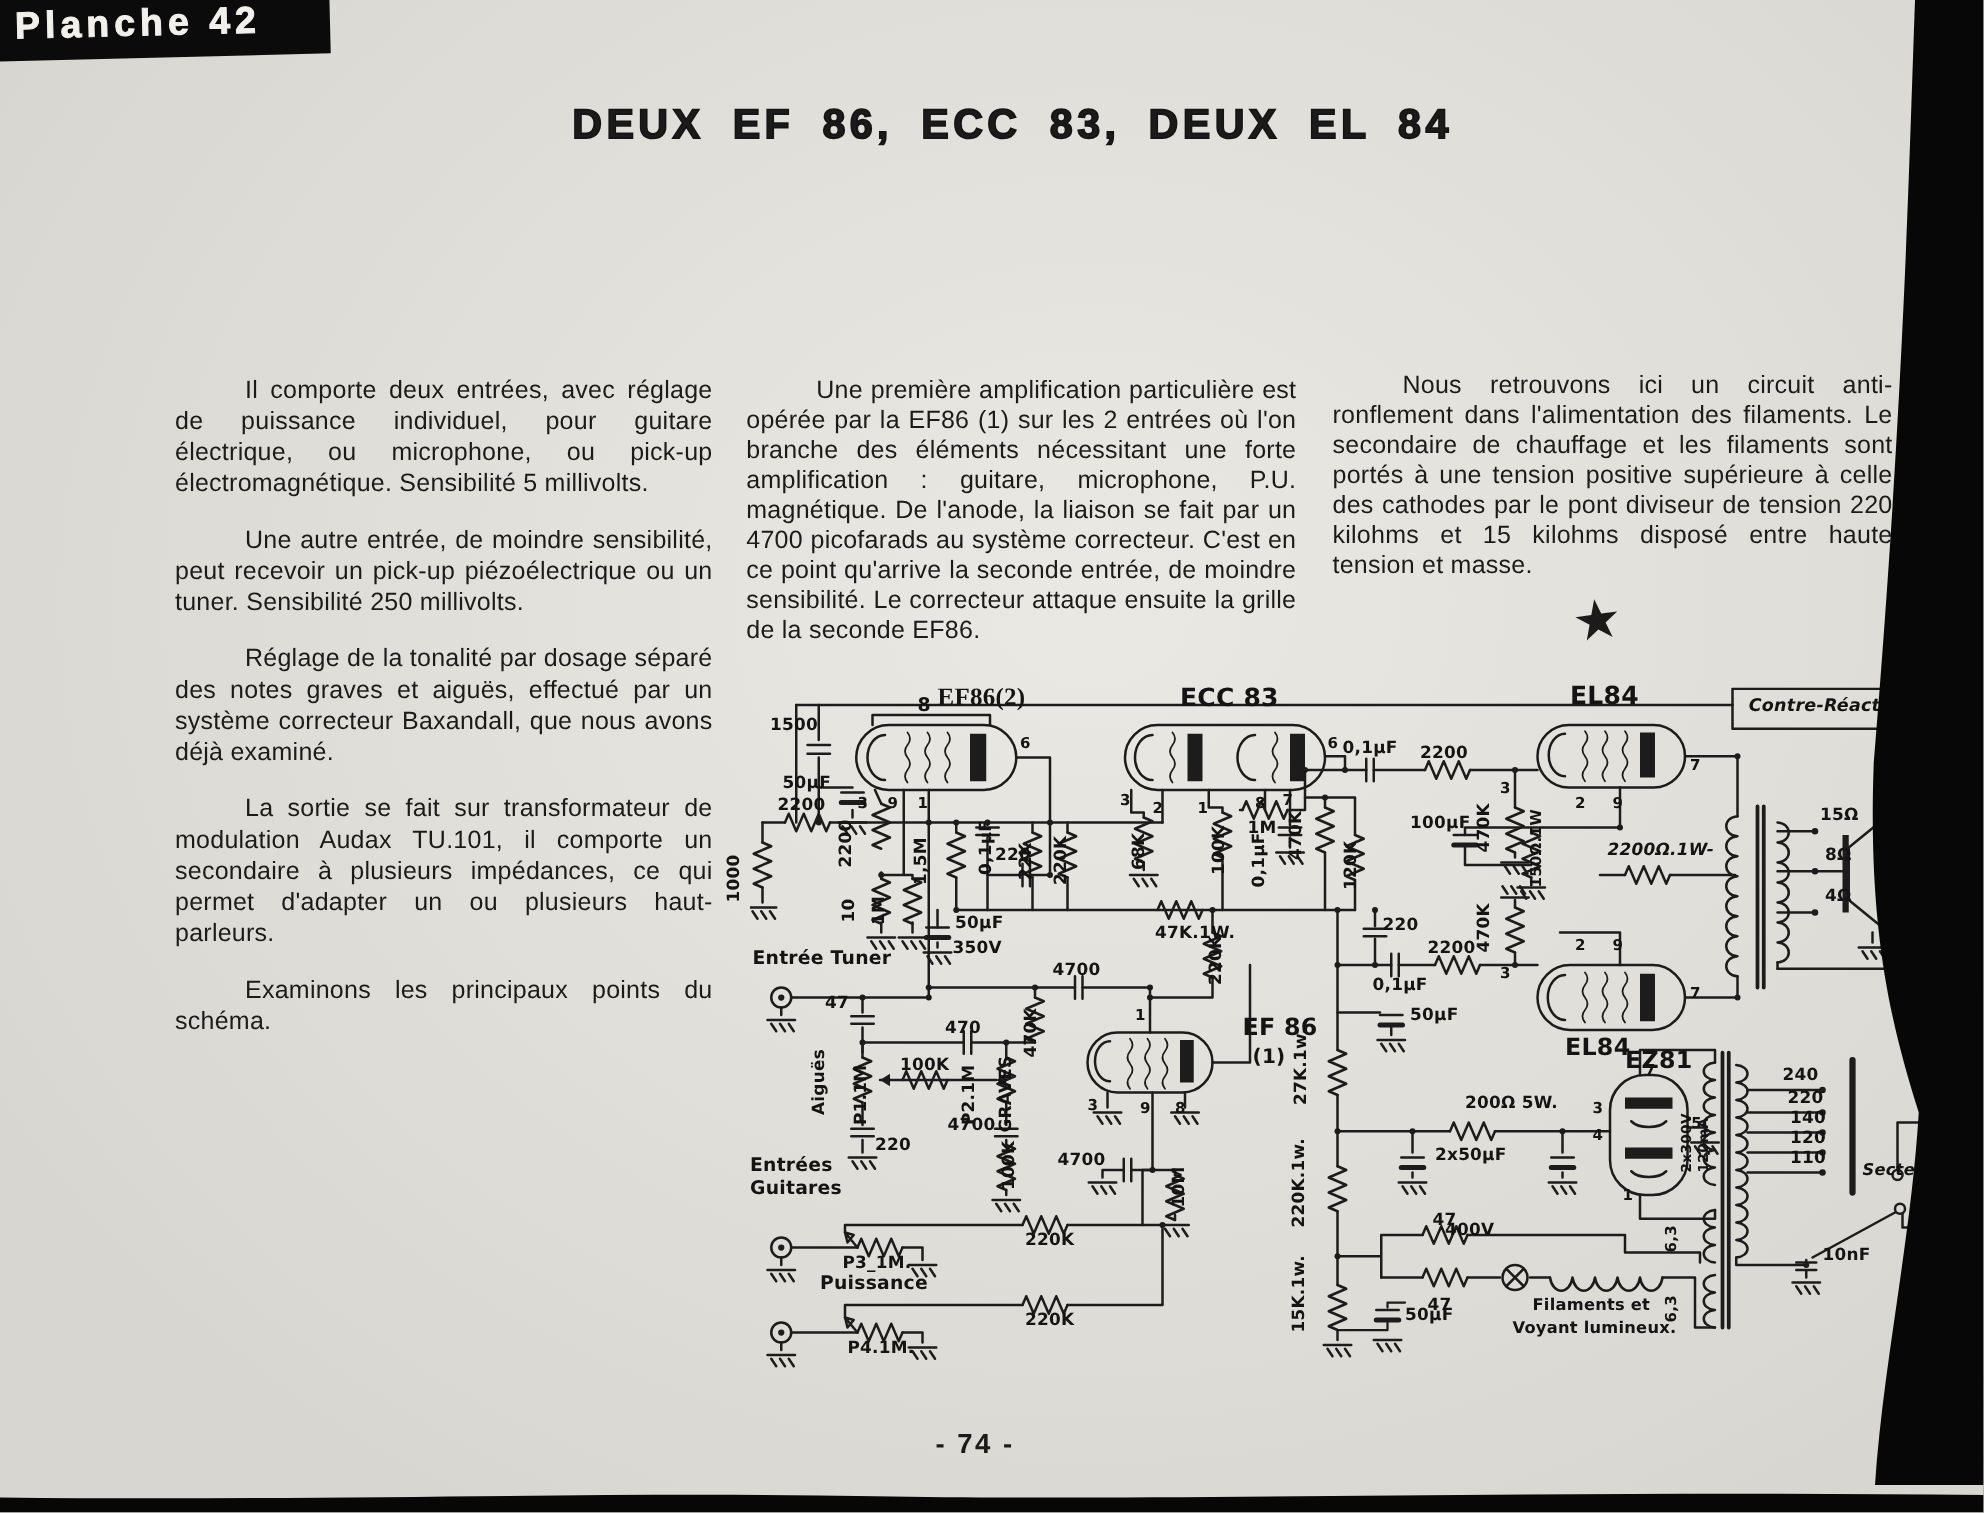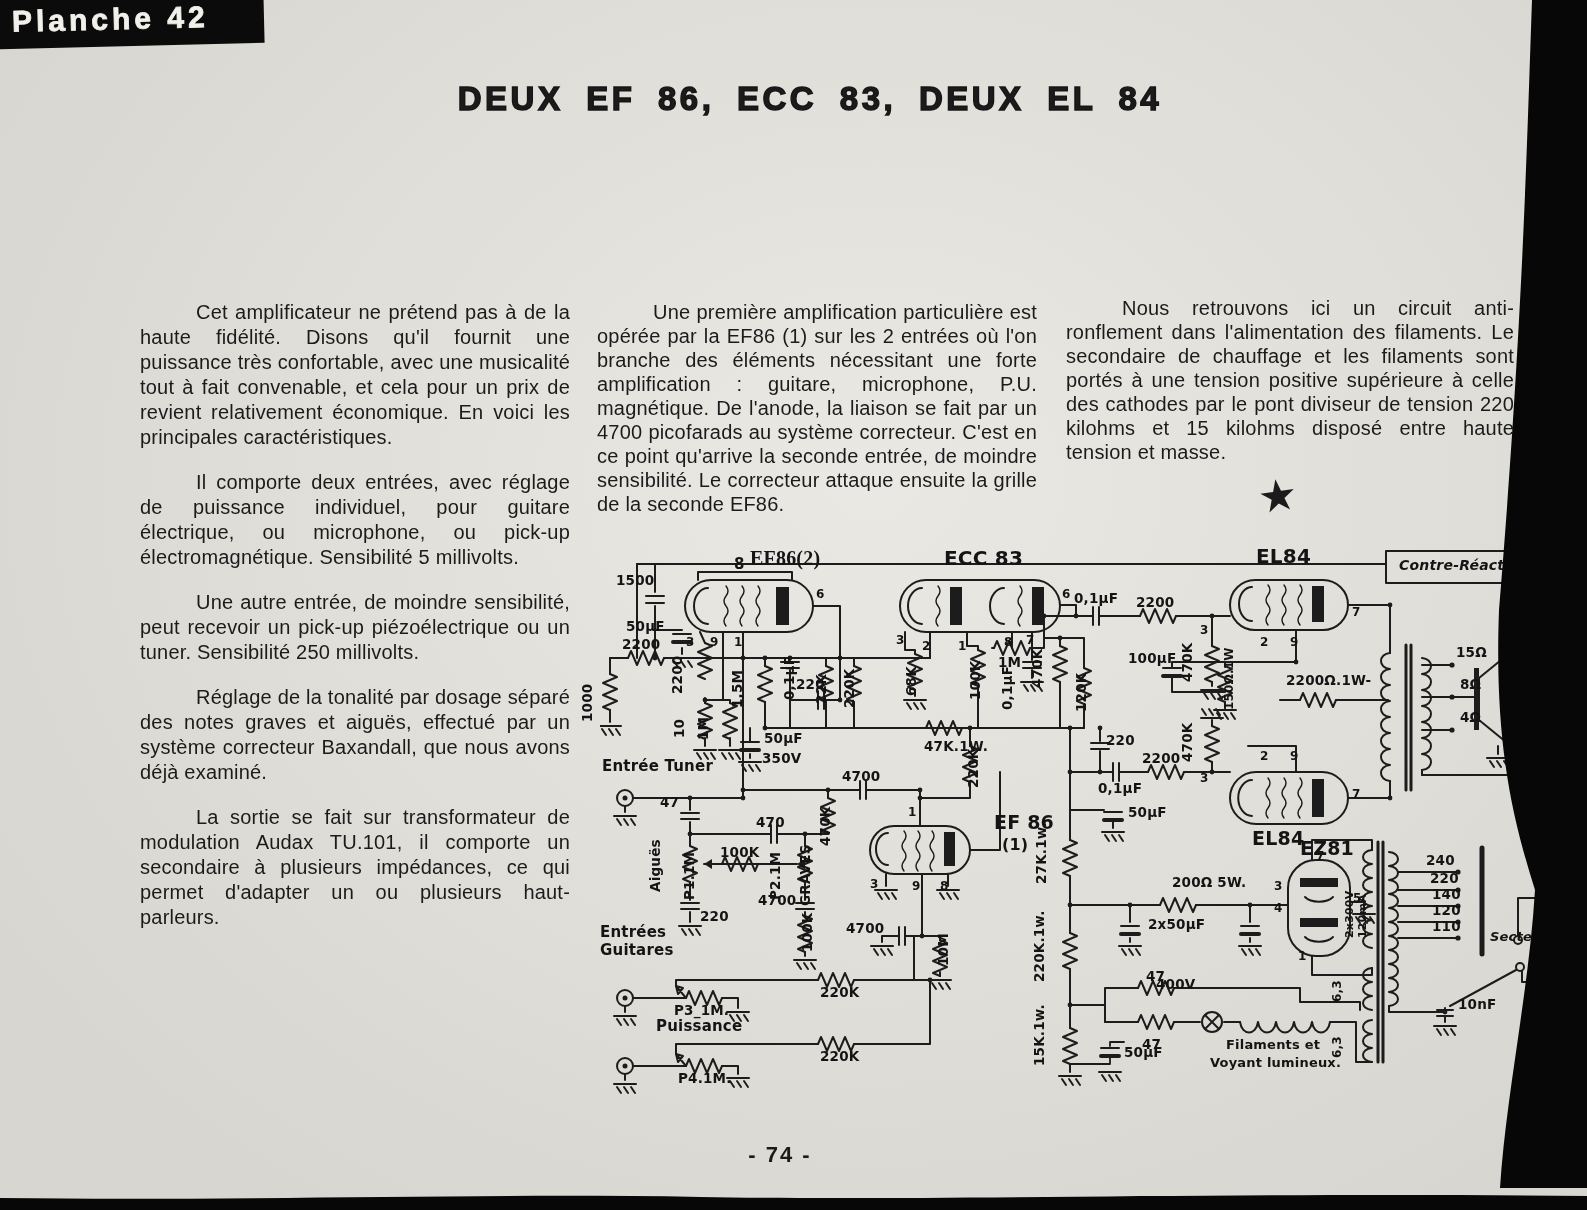--- a/index.html
+++ b/index.html
@@ -34,25 +34,25 @@
 
 <div id="page">
 
   <div id="banner">
     <span>Planche 42</span>
   </div>
 
   <div id="title">DEUX EF 86, ECC 83, DEUX EL 84</div>
 
   <div id="col1" class="col">
-      <p>Cet amplificateur ne prétend pas à de la haute fidélité. Disons qu'il fournit une puissance très confortable, avec une musicalité tout à fait convenable, et cela pour un prix de revient relativement économique. En voici les principales caractéristiques.</p>
       <p>Il comporte deux entrées, avec réglage de puissance individuel, pour guitare électrique, ou microphone, ou pick-up électromagnétique. Sensibilité 5 millivolts.</p>
       <p>Une autre entrée, de moindre sensibilité, peut recevoir un pick-up piézoélectrique ou un tuner. Sensibilité 250 millivolts.</p>
       <p>Réglage de la tonalité par dosage séparé des notes graves et aiguës, effectué par un système correcteur Baxandall, que nous avons déjà examiné.</p>
       <p>La sortie se fait sur transformateur de modulation Audax TU.101, il comporte un secondaire à plusieurs impédances, ce qui permet d'adapter un ou plusieurs haut-parleurs.</p>
+      <p>Examinons les principaux points du schéma.</p>
     </div>
   <div id="col2" class="col">
       <p>Une première amplification particulière est opérée par la EF86 (1) sur les 2 entrées où l'on branche des éléments nécessitant une forte amplification : guitare, microphone, P.U. magnétique. De l'anode, la liaison se fait par un 4700 picofarads au système correcteur. C'est en ce point qu'arrive la seconde entrée, de moindre sensibilité. Le correcteur attaque ensuite la grille de la seconde EF86.</p>
     </div>
   <div id="col3" class="col">
       <p>Nous retrouvons ici un circuit anti-ronflement dans l'alimentation des filaments. Le secondaire de chauffage et les filaments sont portés à une tension positive supérieure à celle des cathodes par le pont diviseur de tension 220 kilohms et 15 kilohms disposé entre haute tension et masse.</p>
     </div>
 
   <div id="star">★</div>
 
@@ -416,21 +416,21 @@
         <div class="slabel rot" style="left: 352px; top: 399px;">10M</div>
         <div class="slabel" style="left: 474px; top: 40px;">0,1µF</div>
         <div class="slabel" style="left: 536px; top: 44px;">2200</div>
         <div class="slabel" style="left: 528px; top: 100px;">100µF</div>
         <div class="slabel rot" style="left: 638px; top: 143px; font-size: 12px;">150Ω.1W</div>
         <div class="slabel rot" style="left: 596px; top: 115px;">470K</div>
         <div class="slabel" style="left: 506px; top: 182px;">220</div>
         <div class="slabel" style="left: 542px; top: 200px;">2200</div>
         <div class="slabel" style="left: 498px; top: 230px;">0,1µF</div>
         <div class="slabel rot" style="left: 596px; top: 195px;">470K</div>
-        <div class="slabel" style="left: 686px; top: 122px;">2200Ω.1W-</div>
+        <div class="slabel" style="left: 686px; top: 122px; font-style: italic;">2200Ω.1W-</div>
         <div class="slabel" style="left: 856px; top: 94px;">15Ω</div>
         <div class="slabel" style="left: 860px; top: 126px;">8Ω</div>
         <div class="slabel" style="left: 860px; top: 159px;">4Ω</div>
         <div class="slabel" style="left: 528px; top: 254px;">50µF</div>
         <div class="slabel rot" style="left: 450px; top: 317px;">27K.1w.</div>
         <div class="slabel rot" style="left: 448px; top: 415px;">220K.1w.</div>
         <div class="slabel rot" style="left: 448px; top: 499px;">15K.1w.</div>
         <div class="slabel" style="left: 524px; top: 494px;">50µF</div>
         <div class="slabel" style="left: 572px; top: 324px;">200Ω 5W.</div>
         <div class="slabel" style="left: 548px; top: 366px;">2x50µF</div>

